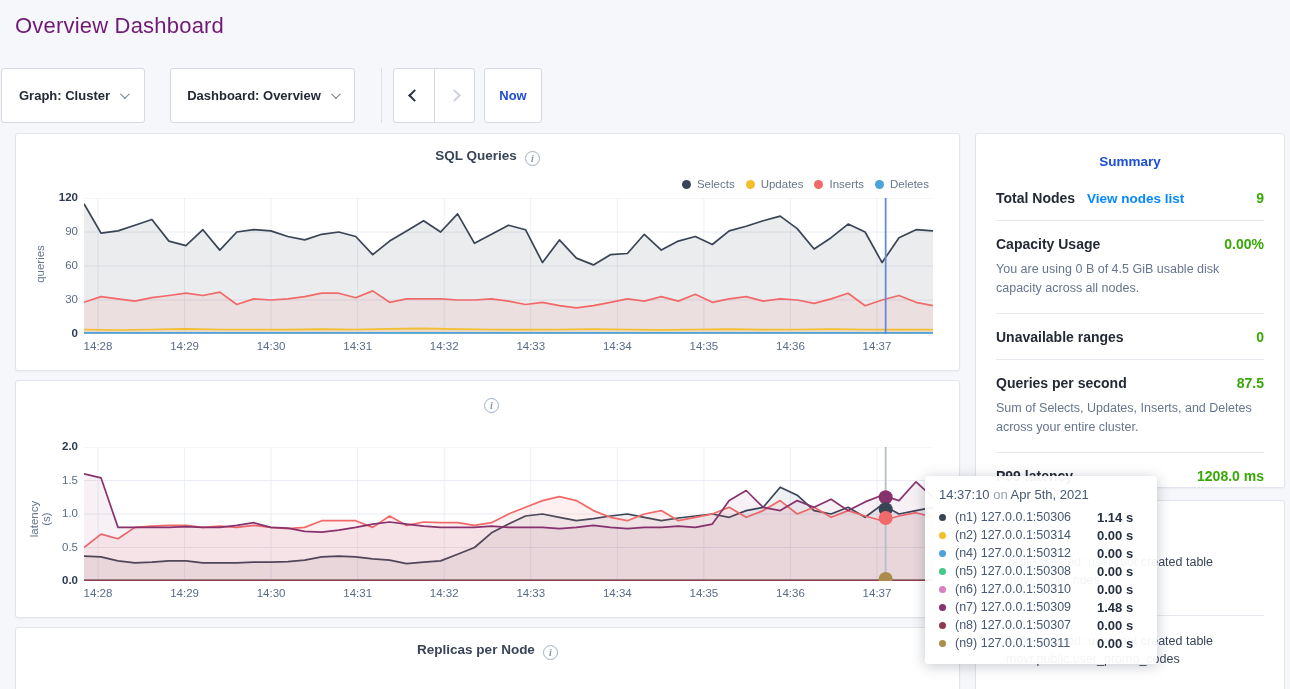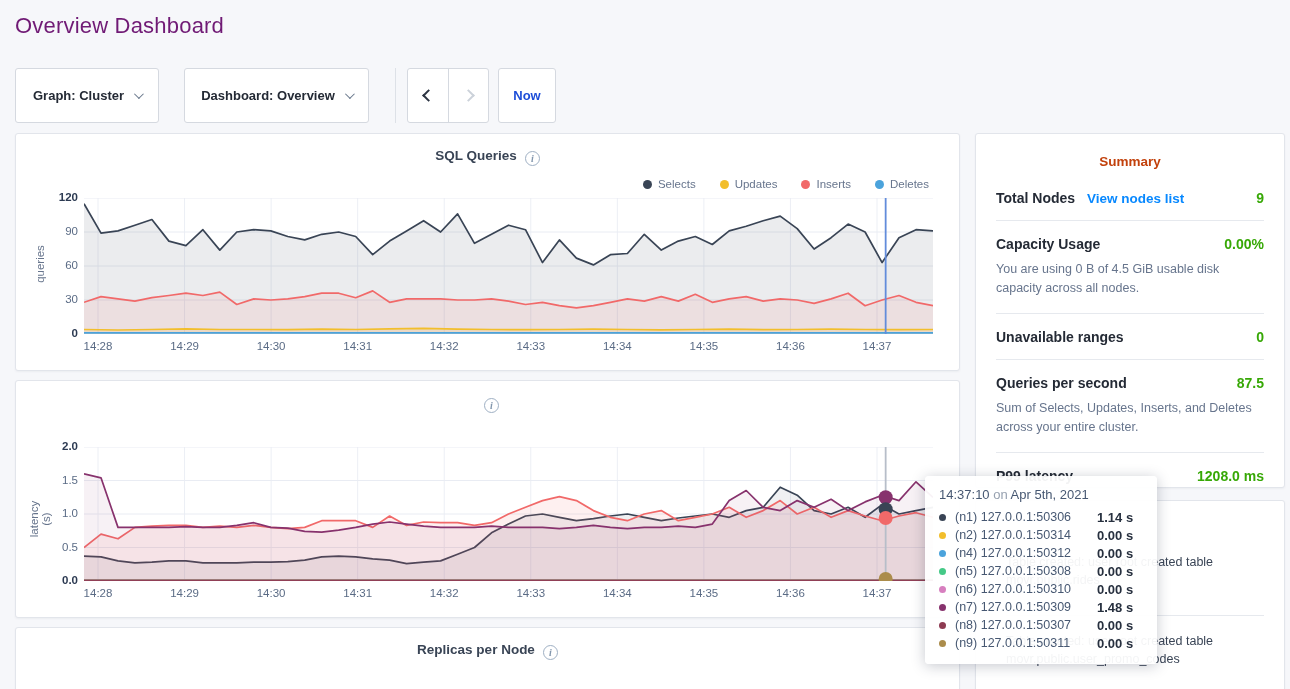--- a/index.html
+++ b/index.html
@@ -2,21 +2,21 @@
 <html><head>
 <meta charset="utf-8">
 <style>
   * { margin:0; padding:0; box-sizing:border-box; }
   html,body { width:1290px; height:689px; overflow:hidden; background:#f6f7fa;
     font-family:"Liberation Sans", sans-serif; color:#242a35; position:relative; }
 
   .page-title { position:absolute; left:15px; top:13px; font-size:22px; font-weight:500; color:#701a75; letter-spacing:.2px; }
 
   
-  .controls { position:absolute; left:15px; top:68px; height:55px; display:flex; align-items:stretch;border-radius:17px; }
+  .controls { position:absolute; left:1px; top:68px; height:55px; display:flex; align-items:stretch;border-radius:17px; }
   .btn { background:#fff; border:1px solid #d5d9e0; border-radius:3px; display:flex; align-items:center; justify-content:center; font-size:13px; font-weight:bold; color:#242a35; cursor:pointer; }
   .dd { padding:0 14px; }
   .dd .chev { margin-left:10px; }
   .chev { width:7px; height:7px; border-right:1.7px solid #69788c; border-bottom:1.7px solid #69788c; transform:rotate(45deg) translateY(-2px); display:inline-block; }
   .vdivider { width:1px; background:#dde1e7; margin:0 0 0 26px; }
   .timepicker { width:420px; margin-left:24px; justify-content:flex-start; padding:0 14px; position:relative; }
   .time-badge { background:#e7ebf1; color:#394455; font-size:11px; font-weight:bold; padding:3px 6px; border-radius:3px; margin-right:13px; }
   .timepicker .chev { position:absolute; right:16px; top:15px; }
   .pager { display:flex; margin-left:11px; border:1px solid #d5d9e0; border-radius:3px; overflow:hidden; background:#fff; }
   .pager .pbtn { width:40px; display:flex; align-items:center; justify-content:center; cursor:pointer; }
@@ -30,35 +30,35 @@
   .sql-panel      { left:15px;  top:133px; width:945px; height:238px; }
   .latency-panel  { left:15px;  top:380px; width:945px; height:238px; }
   .replicas-panel { left:15px;  top:627px; width:945px; height:70px; }
   .summary-panel  { left:975px; top:133px; width:310px; height:355px; }
   .events-panel   { left:975px; top:500px; width:310px; height:200px; }
 
   .chart-title { position:absolute; top:14px; left:0; right:0; text-align:center; font-size:13.5px; font-weight:bold; color:#394455; }
   .info-icon { display:inline-block; width:15px; height:15px; border:1px solid #9fb0c4; border-radius:50%; color:#8296ad; font-size:10px; line-height:13px; text-align:center; margin-left:8px; vertical-align:-2px; font-style:italic; font-family:"Liberation Serif", serif; }
   .info-icon::after { content:"i"; }
 
-  .legend { position:absolute; top:44px; right:30px; display:flex; gap:24px; }
+  .legend { position:absolute; top:44px; right:30px; display:flex; gap:11px; }
   .litem { display:flex; align-items:center; gap:6px; font-size:11.5px; color:#67758d; }
   .ldot { width:9px; height:9px; border-radius:50%; display:inline-block; }
 
   .chart { position:absolute; left:0; width:945px; }
   .chart svg.plot { position:absolute; left:68px; top:0; }
   .ylabel { position:absolute; left:4px; width:40px; text-align:center; font-size:11.5px; color:#67758d; transform:rotate(-90deg); transform-origin:center; }
   .yticks { position:absolute; left:30px; top:0; width:32px; }
   .yticks span { position:absolute; right:0; font-size:11.5px; color:#5a6b85; }
   .yticks span.b { font-weight:bold; color:#2c3a52; }
   .xticks { position:absolute; left:68px; }
   .xticks span { position:absolute; width:48px; text-align:center; font-size:11.5px; color:#5a6b85; }
 
   
-  .summary-title { text-align:center; font-size:13.5px; font-weight:bold; color:#c2410c; padding-top:20px; }
+  .summary-title { text-align:center; font-size:13.5px; font-weight:bold; color:#1d4ed8; padding-top:20px; }
   .sitems { padding:6px 20px 0 20px; }
   .sitem { padding:15px 0 14px 0; border-bottom:1px solid #e6e9ee; }
   .sitem:last-child { border-bottom:none; }
   .srow { display:flex; align-items:baseline; }
   .slabel { font-size:14px; font-weight:bold; color:#242a35; }
   .slink { font-size:13.5px; font-weight:bold; color:#0788ff; margin-left:12px; cursor:pointer; }
   .svalue { margin-left:auto; font-size:14px; font-weight:bold; color:#37a806; }
   .sdesc { font-size:12.5px; color:#67758d; line-height:1.55; margin-top:8px; }
 
   

